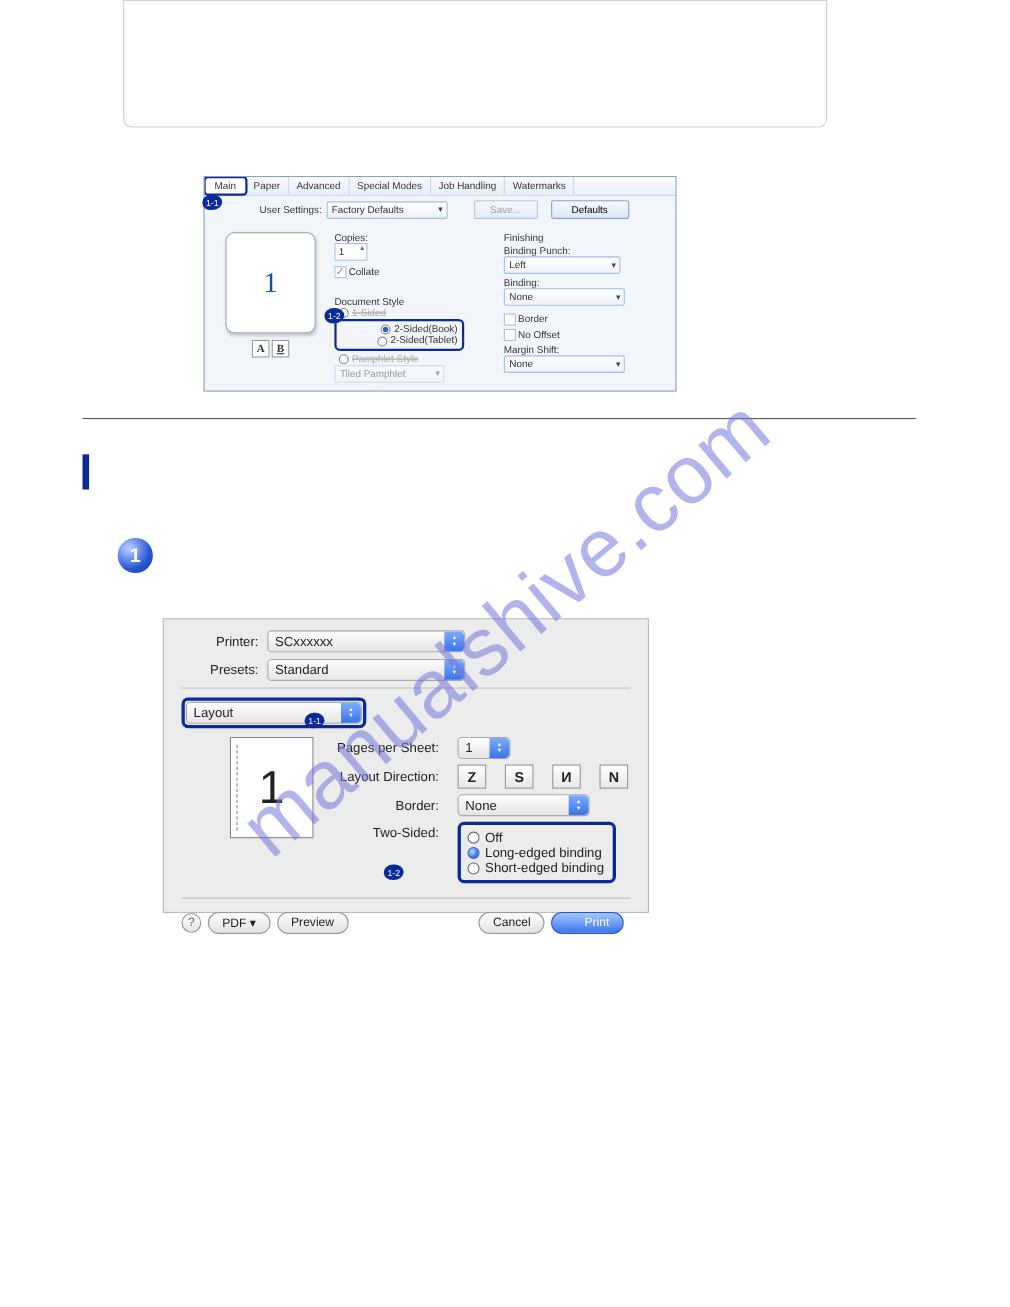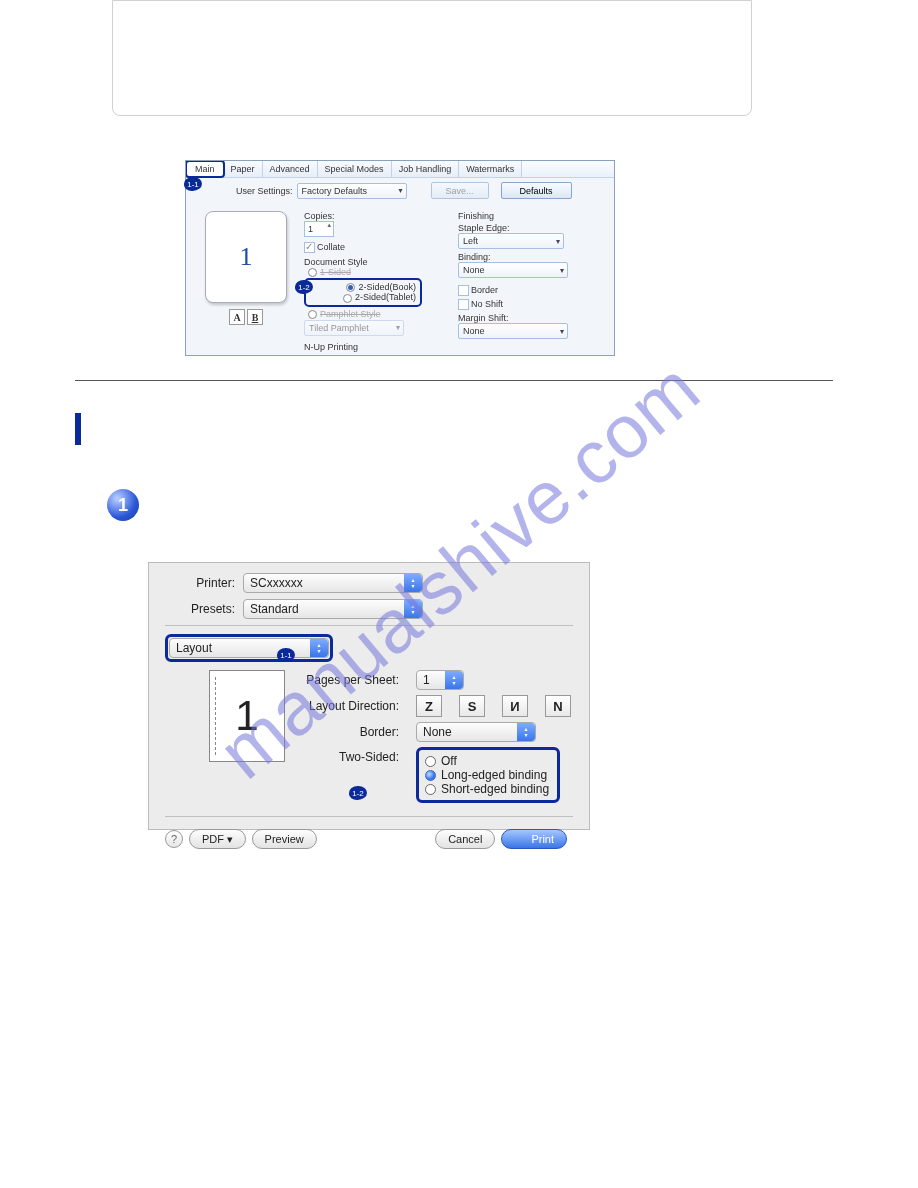--- a/index.html
+++ b/index.html
@@ -318,38 +318,38 @@
       <div class="page-preview">1</div>
       <div class="ab-row">
         <span class="ab-box">A</span>
         <span class="ab-box" style="text-decoration:underline">B</span>
       </div>
     </div>
     <div class="win-col">
       <div class="win-label">Copies:</div>
       <span class="win-spin">1</span>
       <div style="margin-top:5px"><span class="win-chk checked"></span><span>Collate</span></div>
-      <div class="win-label" style="margin-top:4px">Document Style</div>
+      <div class="win-label" style="margin-top:16px">Document Style</div>
       <div style="margin-left:4px;margin-bottom:1px" class="strike"><span class="radio-dot"></span><span>1-Sided</span></div>
       <div class="doc-style-box">
         <div><span class="radio-dot sel"></span><span>2-Sided(Book)</span></div>
         <div><span class="radio-dot"></span><span>2-Sided(Tablet)</span></div>
       </div>
       <div style="margin:2px 0 1px 4px" class="strike"><span class="radio-dot"></span><span>Pamphlet Style</span></div>
       <span class="win-select" style="width:100px;opacity:.5">Tiled Pamphlet</span>
       <div class="win-label" style="margin-top:6px">N-Up Printing</div>
     </div>
     <div class="win-col">
       <div class="win-label">Finishing</div>
-      <div class="win-label">Staple Edge:</div>
+      <div class="win-label">Binding Punch:</div>
       <span class="win-select" style="width:106px">Left</span>
       <div class="win-label" style="margin-top:3px">Binding:</div>
       <span class="win-select" style="width:110px">None</span>
       <div style="margin-top:7px"><span class="win-chk"></span><span>Border</span></div>
-      <div style="margin-top:3px"><span class="win-chk"></span><span>No Shift</span></div>
+      <div style="margin-top:3px"><span class="win-chk"></span><span>No Offset</span></div>
       <div class="win-label" style="margin-top:3px">Margin Shift:</div>
       <span class="win-select" style="width:110px">None</span>
     </div>
   </div>
 </div>
 <div class="badge-11">1-1</div>
 <div class="badge-12">1-2</div>
 
 <div class="hr"></div>
 <div class="vbar"></div>

